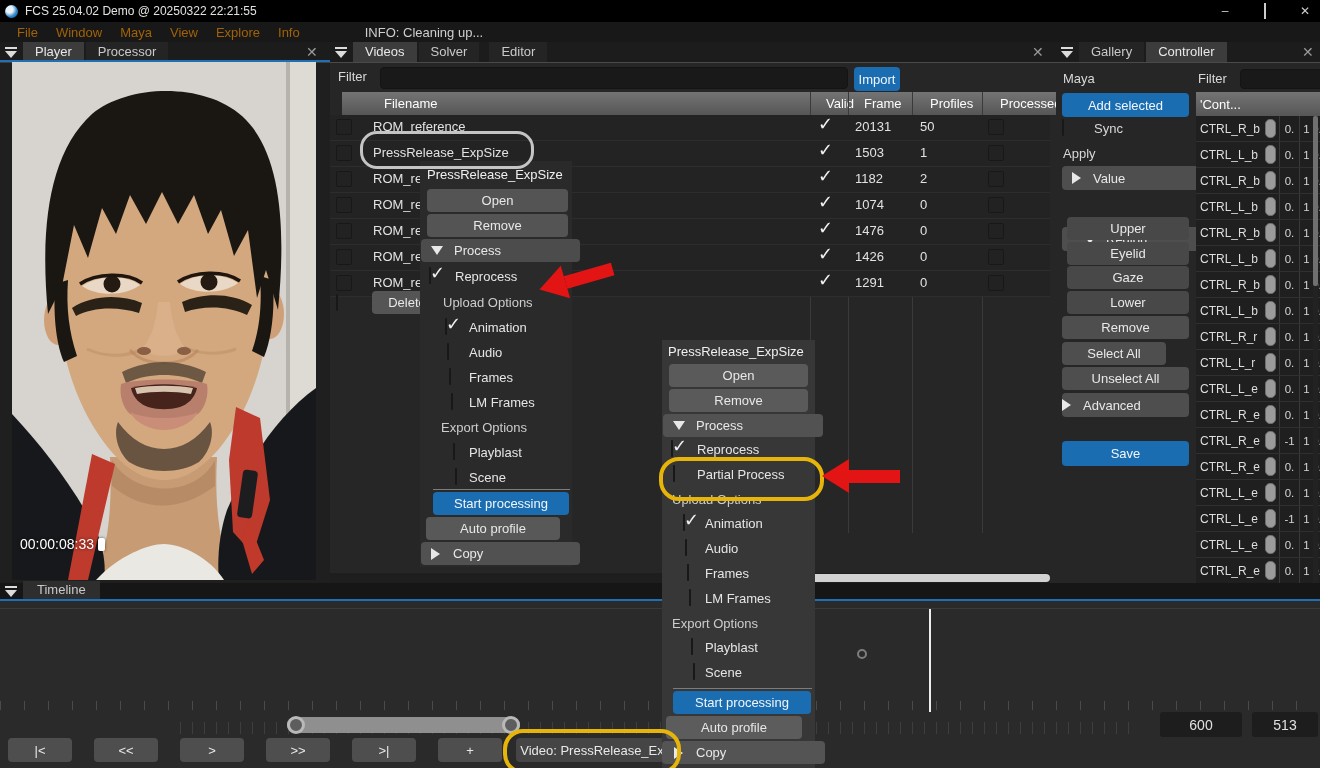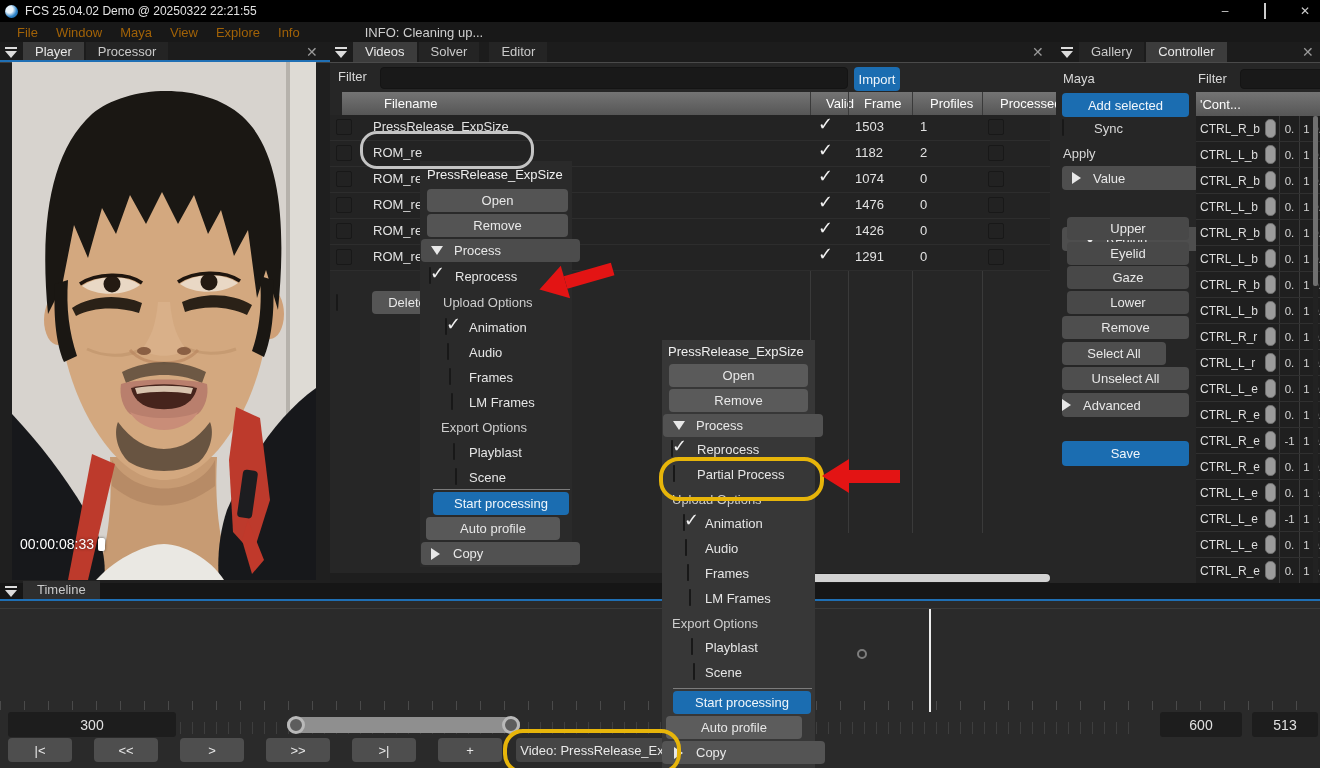--- a/index.html
+++ b/index.html
@@ -185,20 +185,30 @@
     </div>
 
     <div class="abs colsep" style="left:480px;top:50px;height:441px;"></div>
     <div class="abs colsep" style="left:518px;top:50px;height:441px;"></div>
     <div class="abs colsep" style="left:582px;top:50px;height:441px;"></div>
     <div class="abs colsep" style="left:652px;top:50px;height:441px;"></div>
 
     <div class="abs" style="left:0;top:73px;width:720px;">
         <div class="vrow">
         <span class="cbx c" style="left:6px;"></span>
+        <span class="c" style="left:43px;">ROM_reference</span>
+        <span class="cbx c tick" style="left:488px;background:transparent;border:none;"></span>
+        <span class="c" style="left:525px;">20131</span>
+        <span class="c" style="left:590px;">50</span>
+        <span class="cbx c" style="left:658px;">
+            <span class="tick hidden-tick" style="position:absolute;left:0;top:0;width:16px;height:16px;"></span>
+          </span>
+      </div>
+        <div class="vrow">
+        <span class="cbx c" style="left:6px;"></span>
         <span class="c" style="left:43px;">PressRelease_ExpSize</span>
         <span class="cbx c tick" style="left:488px;background:transparent;border:none;"></span>
         <span class="c" style="left:525px;">1503</span>
         <span class="c" style="left:590px;">1</span>
         <span class="cbx c" style="left:658px;">
             <span class="tick hidden-tick" style="position:absolute;left:0;top:0;width:16px;height:16px;"></span>
           </span>
       </div>
         <div class="vrow">
         <span class="cbx c" style="left:6px;"></span>
@@ -446,21 +456,20 @@
       <span class="tab" style="background:#2e2e2e;padding:1px 14px 2px 14px;">Timeline</span>
     </div>
     <div class="abs" style="left:0;top:25px;width:1320px;height:1px;background:#3a3a3a;"></div>
 
     <div class="abs ticks" style="left:0;top:118px;width:1320px;height:9px;"></div>
     <div class="abs ticks-fine" style="left:180px;top:139px;width:960px;height:12px;"></div>
 
     <div class="abs" style="left:929px;top:26px;width:2px;height:103px;background:#ececec;"></div>
     <div class="abs" style="left:857px;top:66px;width:10px;height:10px;border:2px solid #7d7d7d;border-radius:50%;box-sizing:border-box;"></div>
 
-    <div class="field abs" style="left:8px;top:129px;width:168px;height:25px;">300</div>
     <div class="abs slider-bar" style="left:287px;top:134px;width:233px;height:16px;"></div>
     <div class="abs slider-handle" style="left:287px;top:133px;"></div>
     <div class="abs slider-handle" style="left:502px;top:133px;"></div>
     <div class="field abs" style="left:1160px;top:129px;width:82px;height:25px;">600</div>
     <div class="field abs" style="left:1252px;top:129px;width:66px;height:25px;">513</div>
 
     <div class="abs" style="left:8px;top:155px;display:flex;gap:22px;">
         <div class="btn" style="width:64px;height:24px;">|&lt;</div>
         <div class="btn" style="width:64px;height:24px;">&lt;&lt;</div>
         <div class="btn" style="width:64px;height:24px;">&gt;</div>

